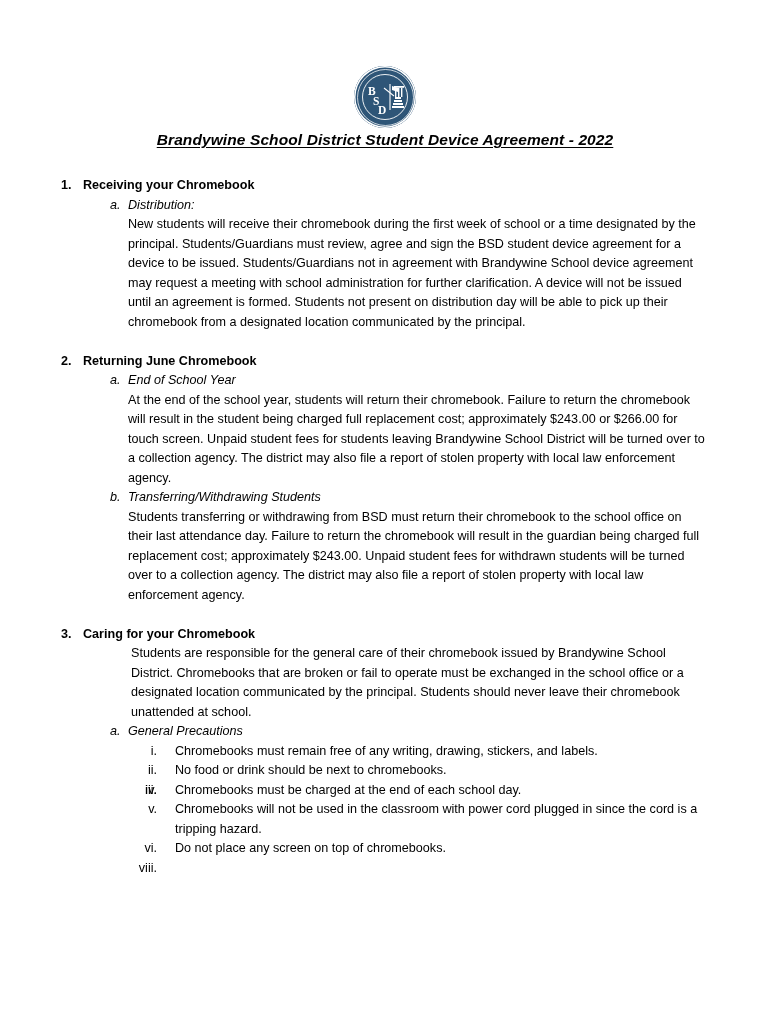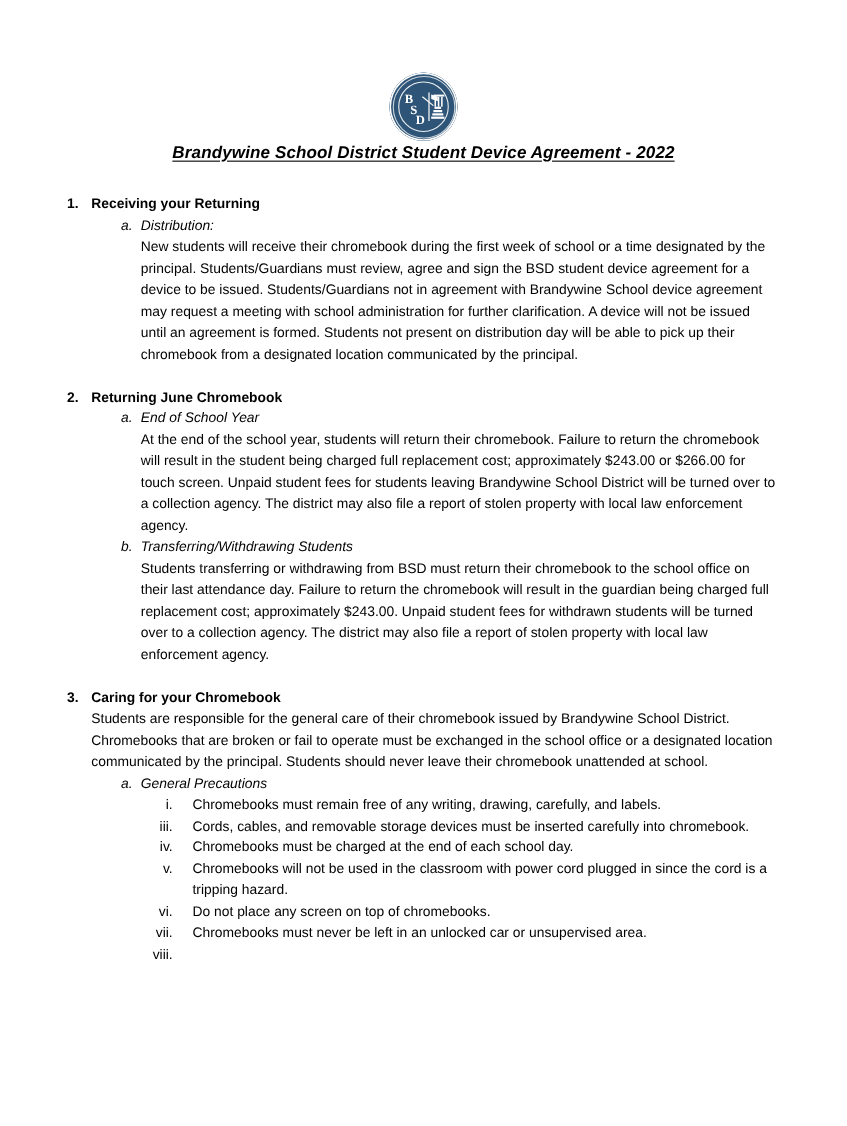--- a/index.html
+++ b/index.html
@@ -121,20 +121,21 @@
 
   .para {
     padding-left: 128px;
     padding-right: 62px;
     font-size: 12.6px;
     line-height: 19.5px;
     text-align: left;
   }
   .para.flush {
     padding-left: 83px;
+    margin-left: 48px;
   }
 
   .roman-list {
     margin: 0;
     padding: 0;
     list-style: none;
   }
   .roman-list li {
     position: relative;
     padding-left: 175px;
@@ -183,21 +184,21 @@
     </div>
   </div>
 
   <div class="doc-title">Brandywine School District Student Device Agreement - 2022</div>
 
   <div class="body">
 
     <div class="section">
       <div class="lvl1">
         <span class="marker">1.</span>
-        <span>Receiving your Returning</span>
+        <span>Receiving your Chromebook</span>
       </div>
       <div class="lvl2">
         <span class="marker">a.</span>
         <span>Distribution:</span>
       </div>
       <div class="para">New students will receive their chromebook during the first week of school or a time designated by the principal.  Students/Guardians must review, agree and sign the BSD student device agreement for a device to be issued.  Students/Guardians not in agreement with Brandywine School device agreement may request a meeting with school administration for further clarification.  A device will not be issued until an agreement is formed.  Students not present on distribution day will be able to pick up their chromebook from a designated location communicated by the principal.</div>
     </div>
 
     <div class="gap-md"></div>
 
@@ -226,42 +227,41 @@
         <span>Caring for your Chromebook</span>
       </div>
       <div class="para flush">Students are responsible for the general care of their chromebook issued by Brandywine School District. Chromebooks that are broken or fail to operate  must be exchanged in the school office or a designated location communicated by the principal. Students should never leave their chromebook unattended at school.</div>
       <div class="lvl2">
         <span class="marker">a.</span>
         <span>General Precautions</span>
       </div>
       <ul class="roman-list">
         <li>
           <span class="marker">i.</span>
-          <span>Chromebooks must remain free of any writing, drawing, carefully, and labels.</span>
+          <span>Chromebooks must remain free of any writing, drawing, stickers, and labels.</span>
+        </li>
+        <li>
+          <span class="marker">ii.</span>
+          <span>No food or drink should be next to chromebooks.</span>
         </li>
         <li>
           <span class="marker">iii.</span>
-          <span>Cords, cables, and removable storage devices must be inserted carefully into chromebook.</span>
         </li>
         <li>
           <span class="marker">iv.</span>
           <span>Chromebooks must be charged at the end of each school day.</span>
         </li>
         <li>
           <span class="marker">v.</span>
           <span>Chromebooks will not be used in the classroom with power cord plugged in since the cord is a tripping hazard.</span>
         </li>
         <li>
           <span class="marker">vi.</span>
           <span>Do not place any screen on top of chromebooks.</span>
         </li>
         <li>
-          <span class="marker">vii.</span>
-          <span>Chromebooks must never be left in an unlocked car or unsupervised area.</span>
-        </li>
-        <li>
           <span class="marker">viii.</span>
         </li>
       </ul>
     </div>
 
   </div>
 </div>
 
 </body></html>

